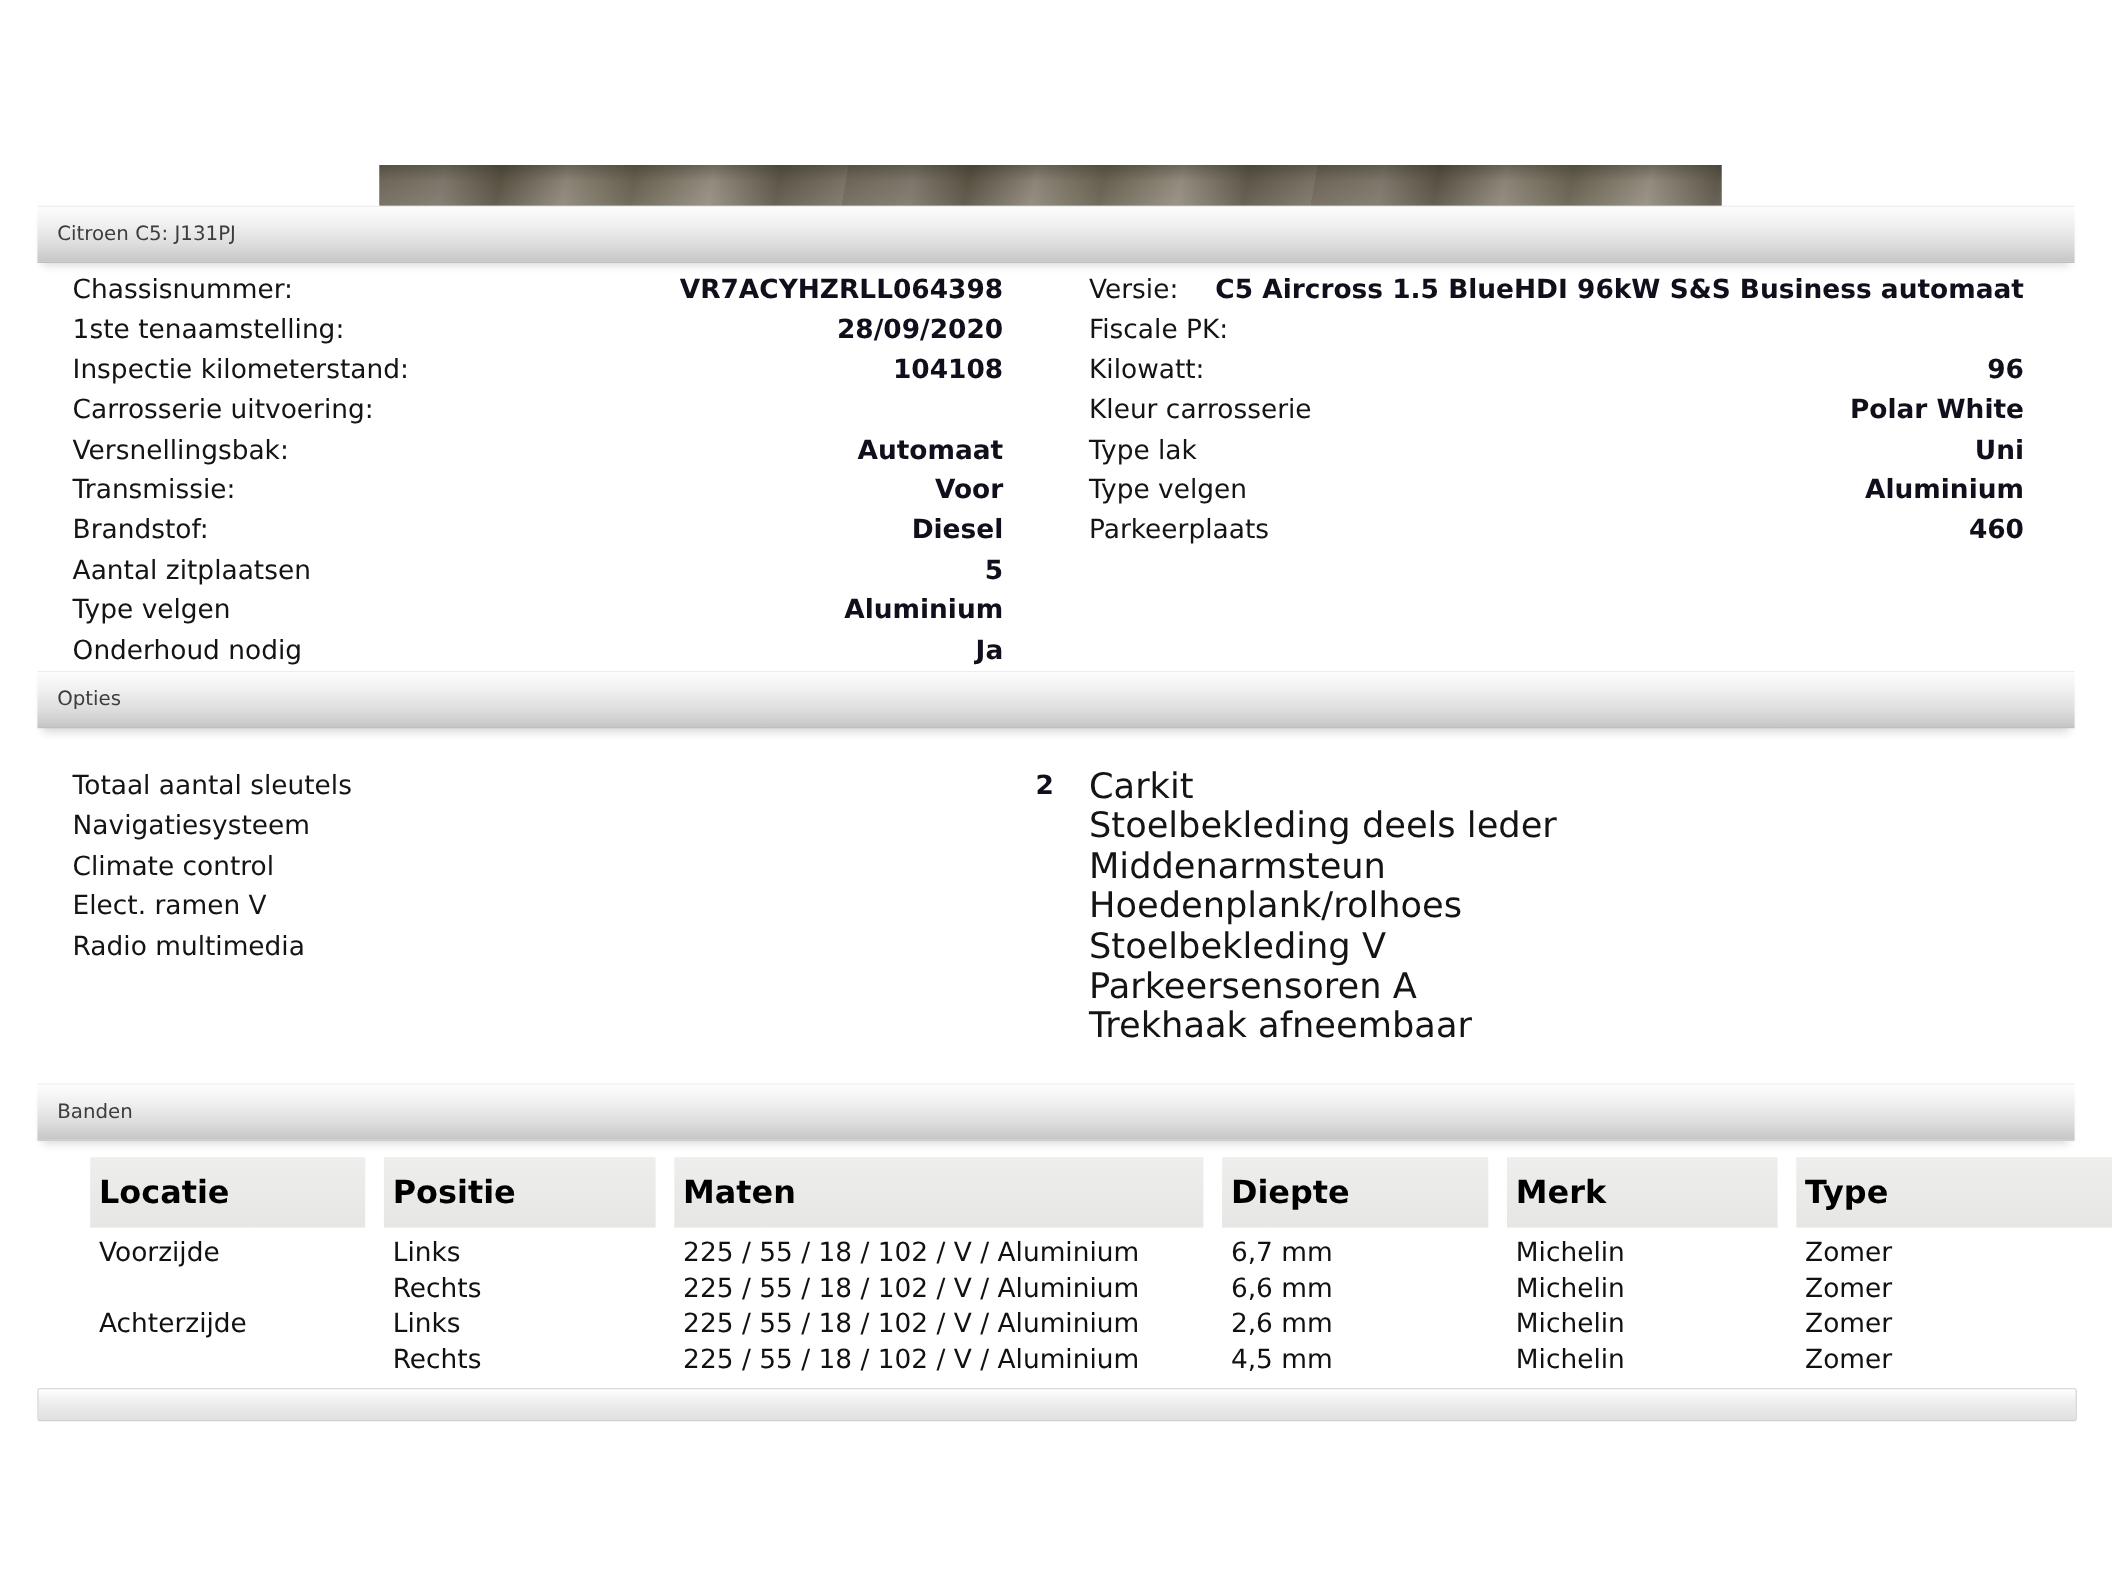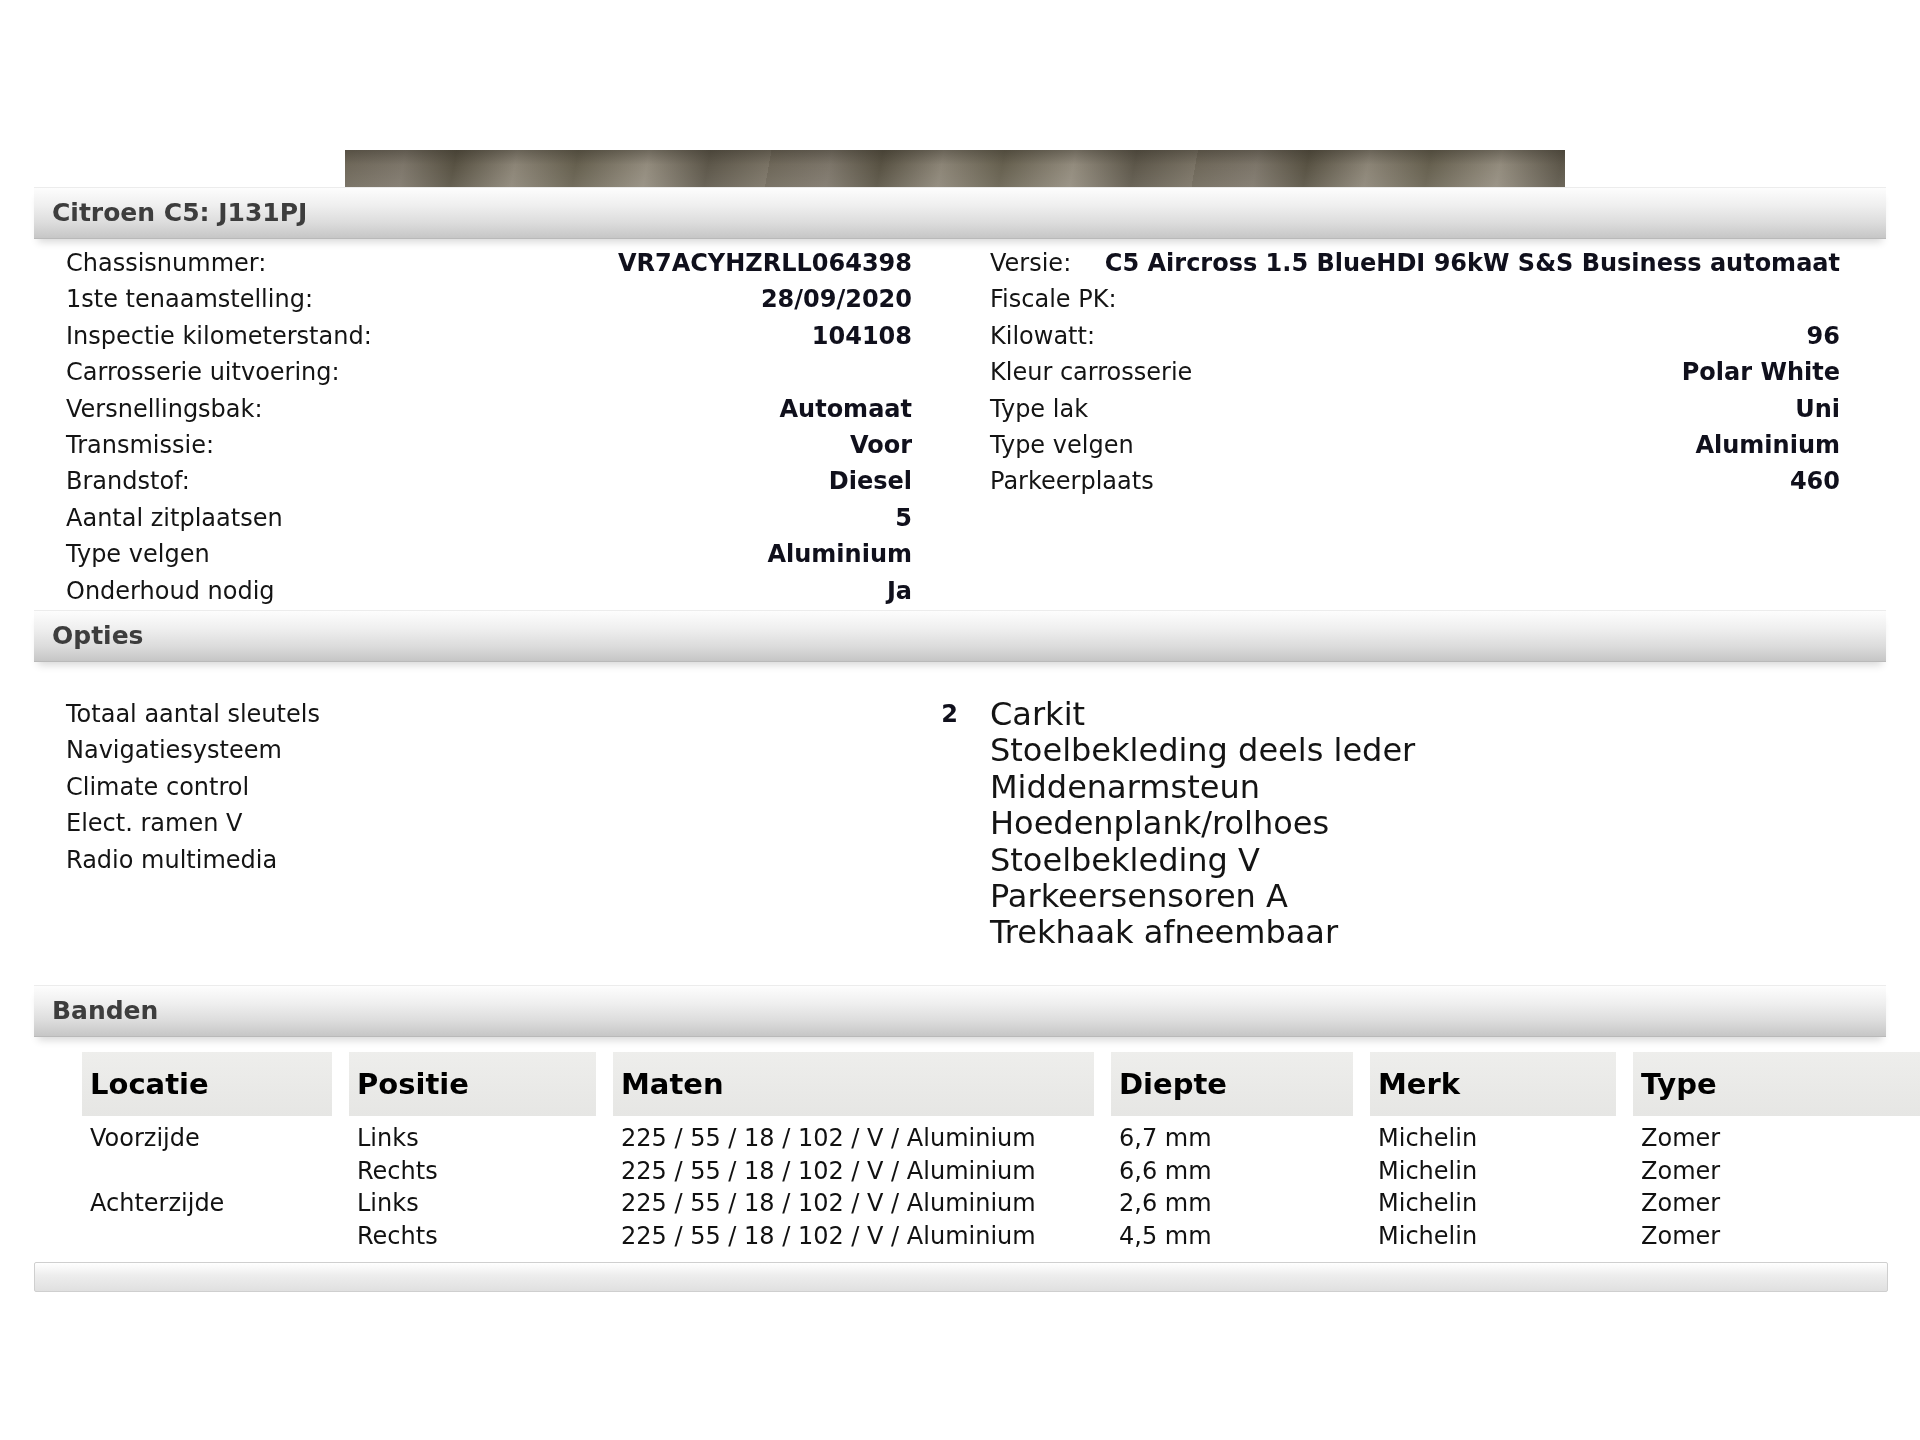--- a/index.html
+++ b/index.html
@@ -22,21 +22,21 @@
   
   .section-bar{
     position:absolute;left:34px;width:1852px;height:50px;
     background:linear-gradient(180deg,#fdfdfd 0%,#efefef 35%,#dcdcdc 70%,#c6c6c6 100%);
     border-top:1px solid #ececec;
     border-bottom:1px solid #b9b9b9;
     box-shadow:0 7px 8px -4px rgba(0,0,0,.16);
   }
   .section-bar .bar-title{
     display:block;line-height:50px;padding-left:18px;
-    font-size:25px;font-weight:bold;color:#3d3d3d;
+    font-size:18px;font-weight:normal;color:#3d3d3d;
   }
   
   .kv-col{position:absolute;}
   .kv{display:flex;justify-content:space-between;align-items:baseline;
       height:36.4px;line-height:36.4px;font-size:24px;white-space:nowrap;}
   .kv .lbl{color:#141414;}
   .kv .val{font-weight:bold;color:#10101c;text-align:right;margin-left:20px;}
   .opt{height:36.4px;line-height:36.4px;font-size:32px;white-space:nowrap;color:#141414;}
   
   .tire-grid{

